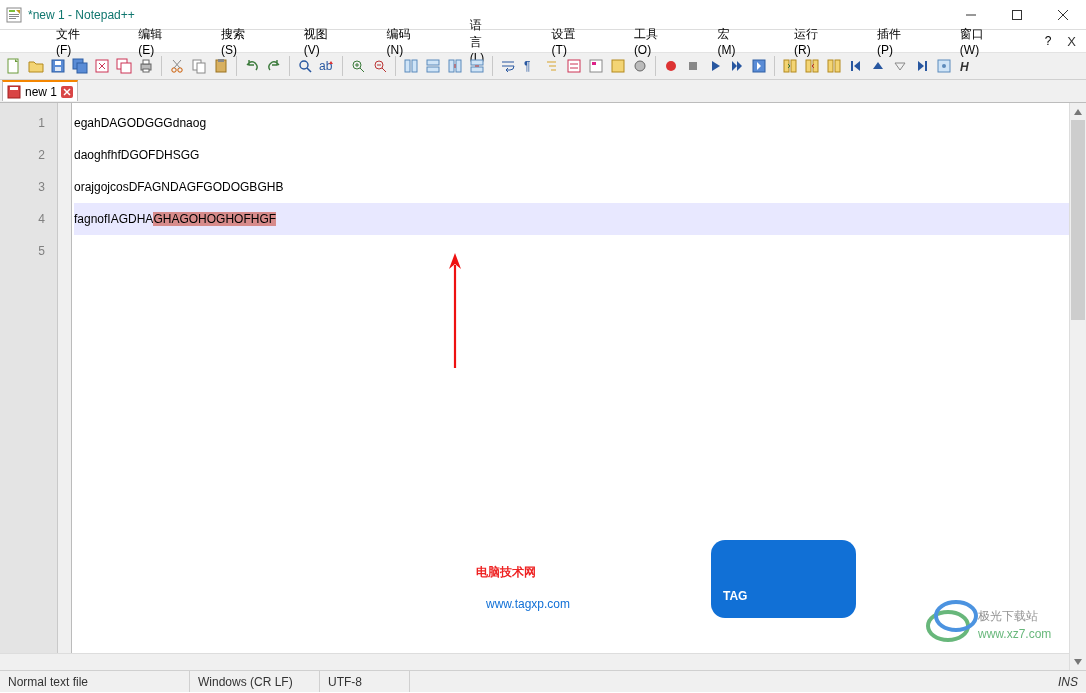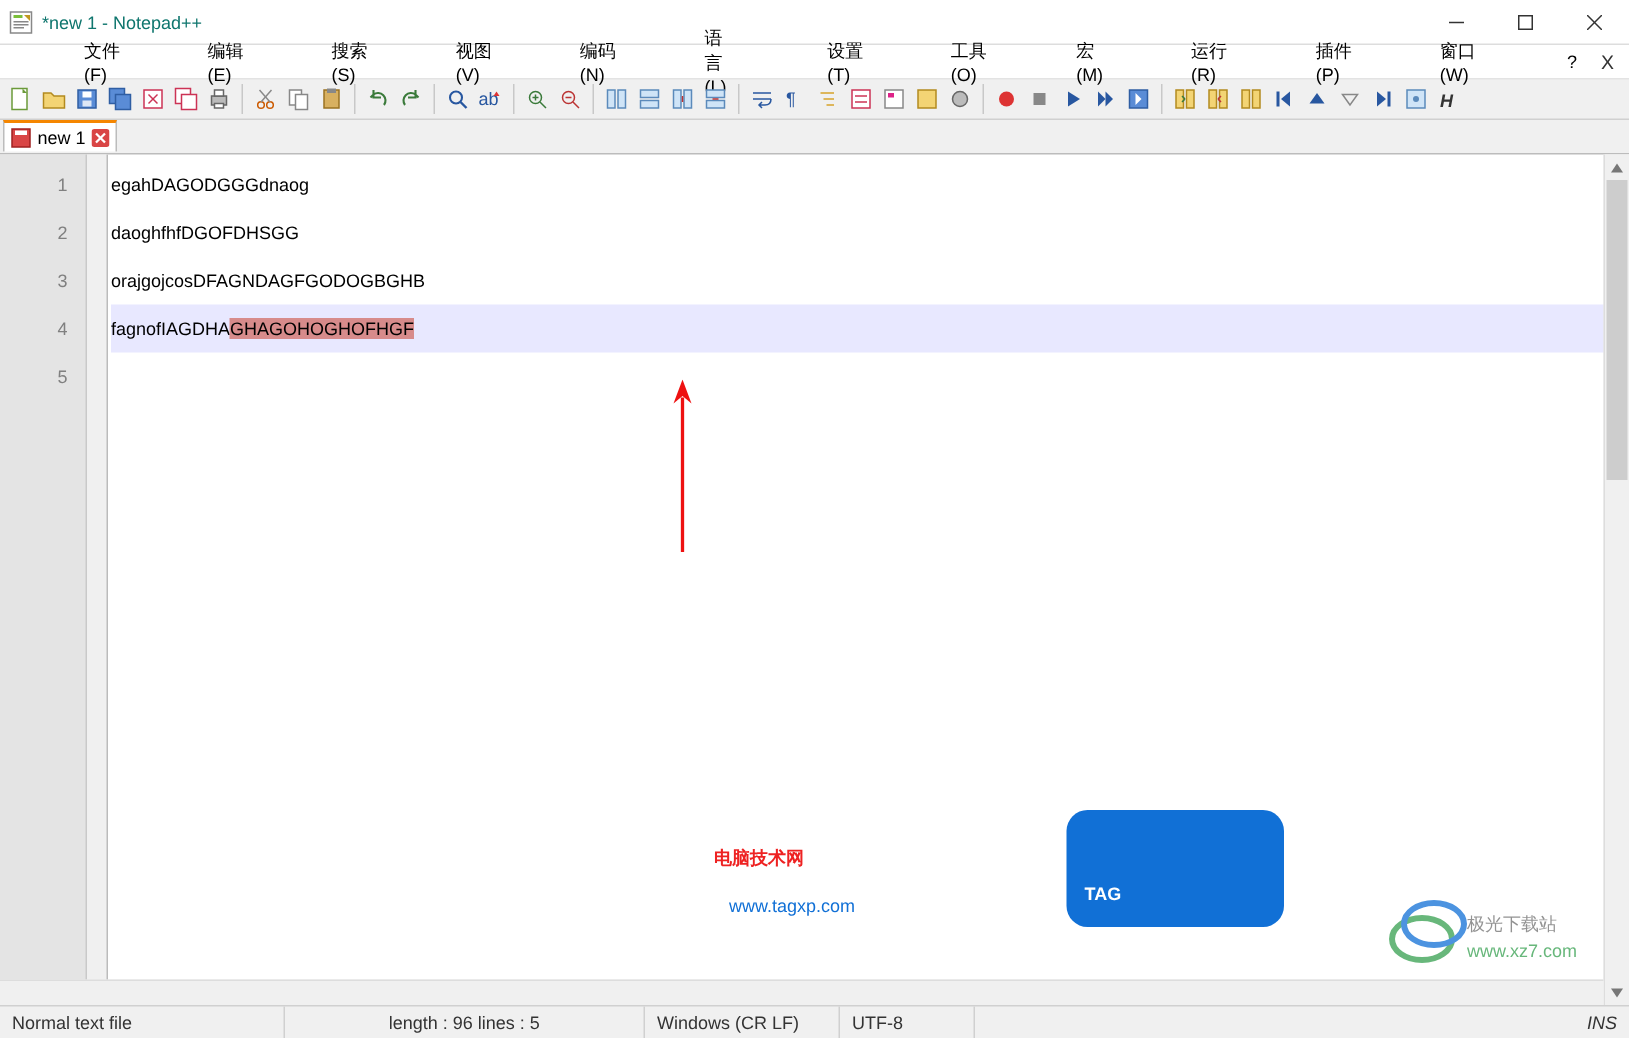--- a/index.html
+++ b/index.html
@@ -429,17 +429,16 @@
         <svg width="10" height="10">
           <path d="M5 8 L9 2 L1 2 Z" fill="#777"></path>
         </svg>
       </div>
   </div>
   <div class="hscroll"></div>
 </div>
 
 <div class="statusbar">
   <div class="status-cell first">Normal text file</div>
-  <div class="status-cell mid" style="justify-content:center">length : 96    lines : 5</div>
   <div class="status-cell eol">Windows (CR LF)</div>
   <div class="status-cell enc">UTF-8</div>
   <div class="status-cell ins" style="justify-content:flex-end">INS</div>
 </div>
 
 </body></html>

